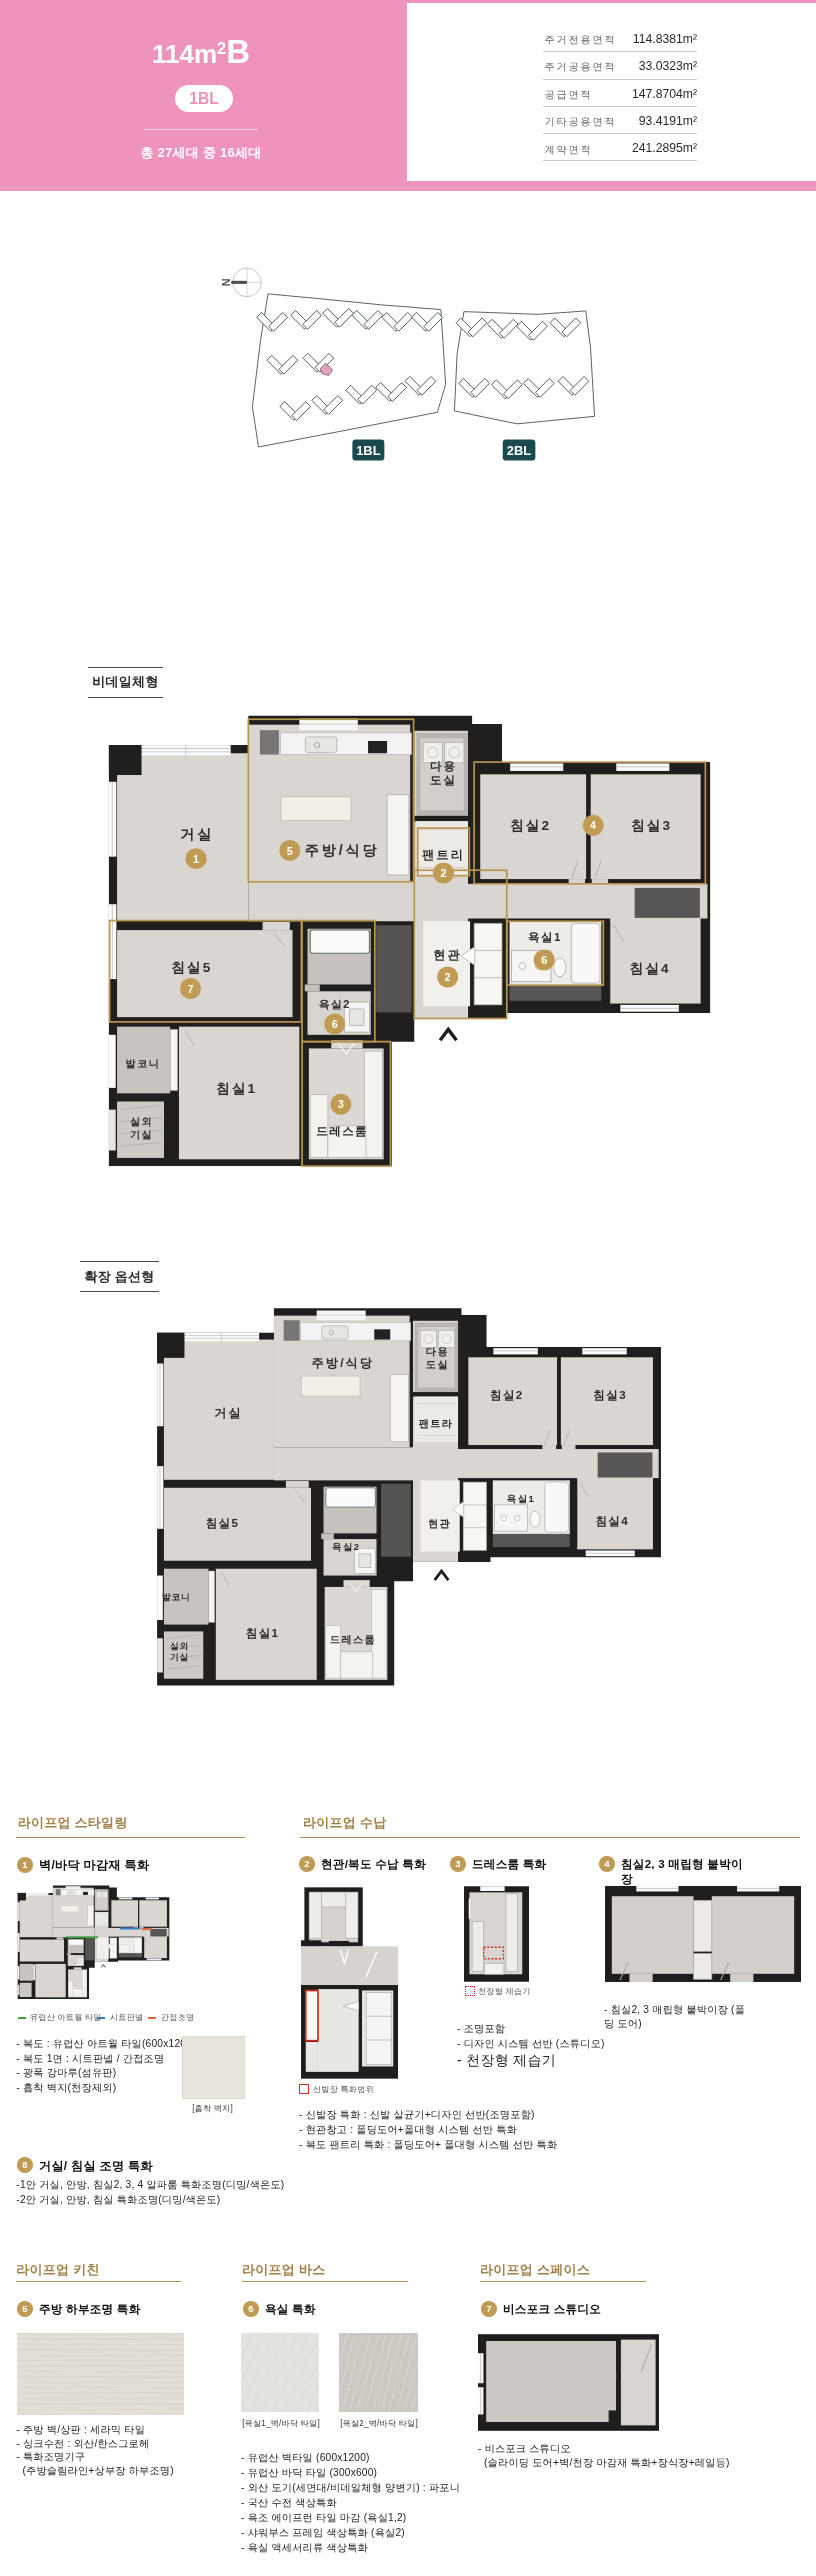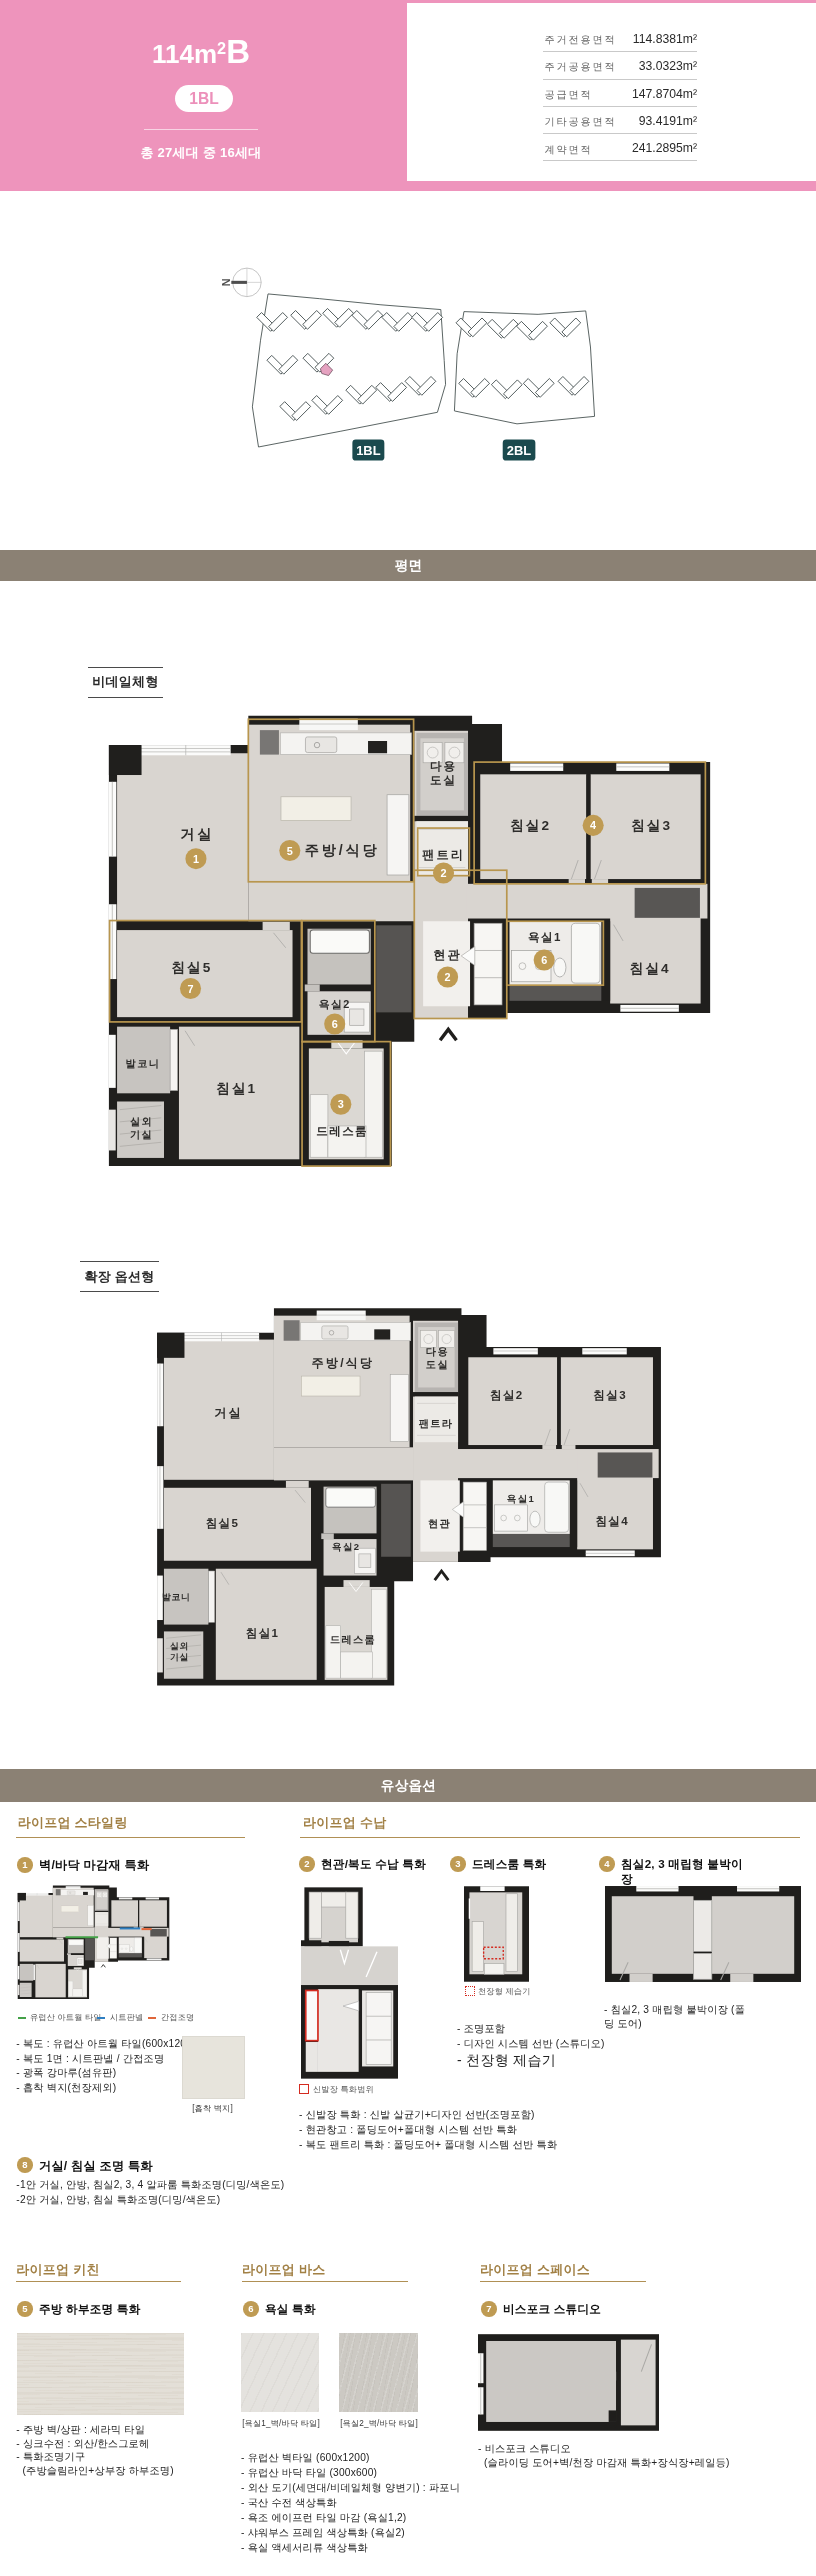--- a/index.html
+++ b/index.html
@@ -100,21 +100,20 @@
 <use href="#bd" transform="translate(792,229)"></use>
 <use href="#bd" transform="translate(843,226)"></use>
 
 <rect x="518" y="296" width="47" height="31" rx="5" fill="#1b4a4e"></rect>
 <text x="541.5" y="312" text-anchor="middle" dominant-baseline="central" font-size="19" font-weight="bold" fill="#fff">1BL</text>
 
 <rect x="739" y="296" width="48" height="31" rx="5" fill="#1b4a4e"></rect>
 <text x="763" y="312" text-anchor="middle" dominant-baseline="central" font-size="19" font-weight="bold" fill="#fff">2BL</text>
 </svg>
 
-<div class="band kr" style="top:550px;height:31px;line-height:31px;font-size:13.6px;">평면</div>
 
 <div class="abs kr" style="left:88px;top:667px;width:75px;height:28.6px;border-top:0.7px solid #4a4a4a;border-bottom:0.7px solid #4a4a4a;text-align:center;line-height:28.6px;font-size:13px;color:#2a2a2a;font-weight:bold;">비데일체형</div>
 
 <div class="abs kr" style="left:80px;top:1261px;width:79px;height:29px;border-top:0.7px solid #4a4a4a;border-bottom:0.7px solid #4a4a4a;text-align:center;line-height:29px;font-size:13px;color:#2a2a2a;font-weight:bold;">확장 옵션형</div>
 
 <svg class="abs" id="plansvg" style="left:0;top:707px;" width="817" height="993" viewBox="0 1040 1201 1460">
 <defs>
 <g id="bp">
 
   <path d="M10,46 H215 V3 H544 V15 H588 V71 H894 V440 H595 V448 H459 V482 H426 V665 H10 Z" fill="#201f1d"></path>
@@ -365,21 +364,20 @@
 
 <text x="386" y="2408" font-size="17" letter-spacing="2">침실1</text>
 
 <text x="519" y="2416" font-size="15" letter-spacing="2">드레스룸</text>
 
 <text x="264" y="2425" font-size="13" letter-spacing="1">실외</text>
         <text x="264" y="2441" font-size="13" letter-spacing="1">기실</text>
 </g>
 </svg>
 
-<div class="band kr" style="top:1769px;height:33px;line-height:33px;font-size:13.6px;">유상옵션</div>
 
 <div class="abs" id="options" style="left:0;top:1779px;width:753px;height:775px;">
 
   <div class="abs kr" style="left:17.7px;top:35px;font-size:13px;font-weight:bold;color:#a28146;">라이프업 스타일링</div>
   <div class="abs" style="left:16.3px;top:58px;width:229px;height:1.4px;background:#b09055;"></div>
 
   <div class="num" style="left:17px;top:78px;">1</div>
   <div class="abs kr" style="left:39px;top:78px;font-size:12.2px;font-weight:bold;color:#111;">벽/바닥 마감재 특화</div>
 
   <svg class="abs" style="left:16.3px;top:106px;" width="154" height="114" viewBox="0 0 227 168">

